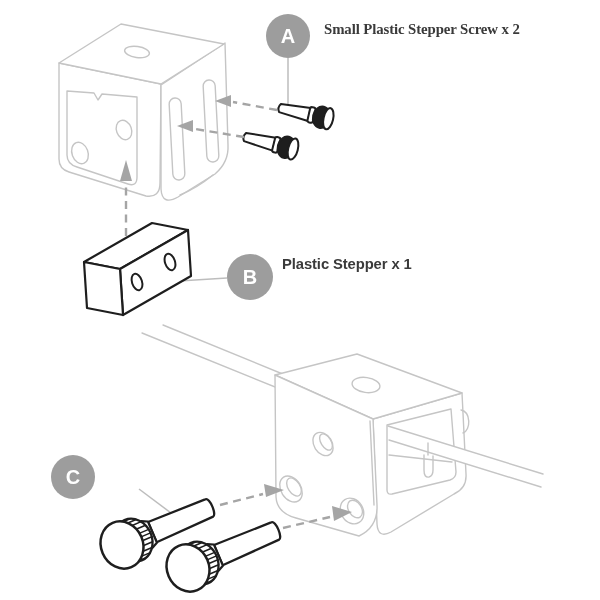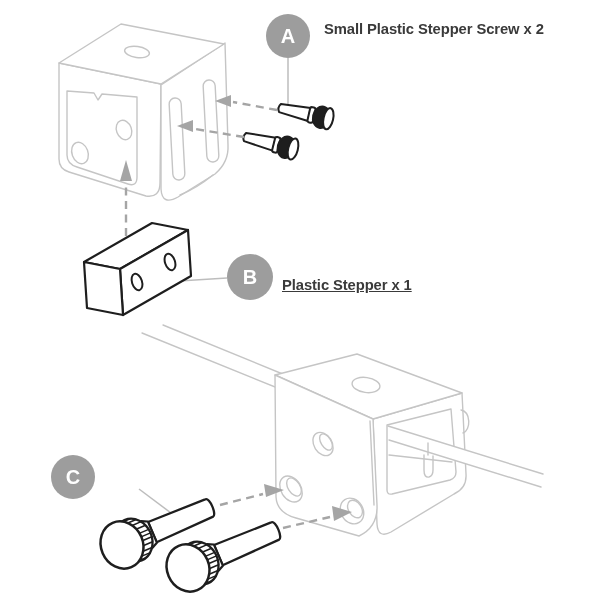--- a/index.html
+++ b/index.html
@@ -122,24 +122,24 @@
     <path class="dash" d="M220,505 L263,494"></path>
     <polygon class="ahead" points="284,490 264,484 266,497"></polygon>
     <path class="dash" d="M283,528 L330,517"></path>
     <polygon class="ahead" points="352,512 332,506 334,521"></polygon>
   </g>
 </svg>
 
 <div class="callout" style="left:266px;top:14px;">
   <span>A</span>
 </div>
-<div class="plabel" style="left:324px;top:21px;">Small Plastic Stepper Screw x 2</div>
+<div class="plabel" style="left:324px;top:21px;font-family:Liberation Serif, serif;">Small Plastic Stepper Screw x 2</div>
 
 <div class="callout" style="left:227px;top:254px;width:46px;height:46px;">
   <span>B</span>
 </div>
-<div class="plabel" style="left:282px;top:277px;text-decoration:underline;">Plastic Stepper x 1</div>
+<div class="plabel" style="left:282px;top:256px;">Plastic Stepper x 1</div>
 
 <div class="callout" style="left:51px;top:455px;">
   <span>C</span>
 </div>
 
 </div>
 
 </body></html>

